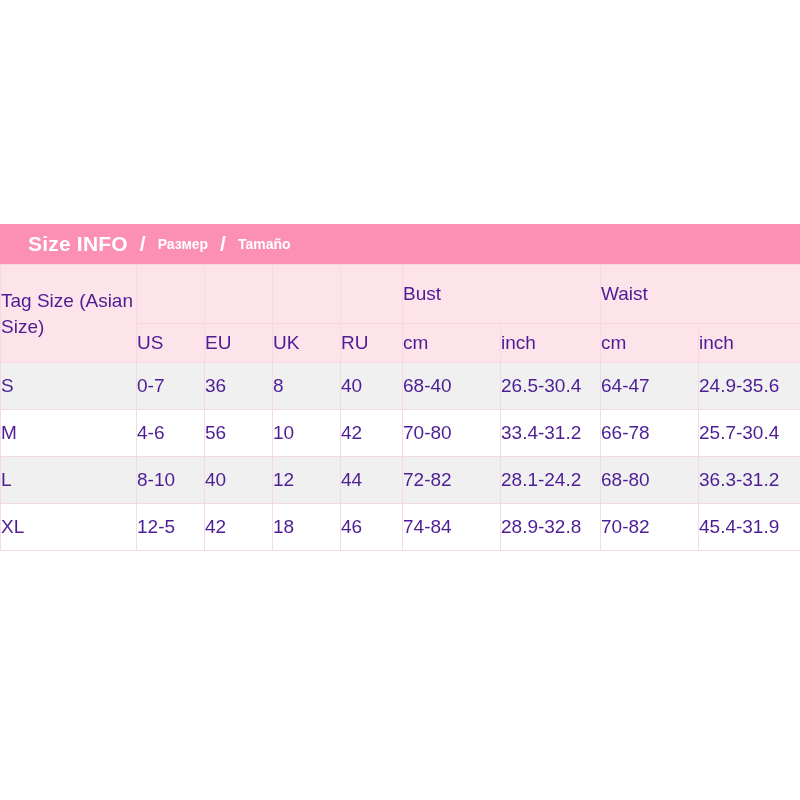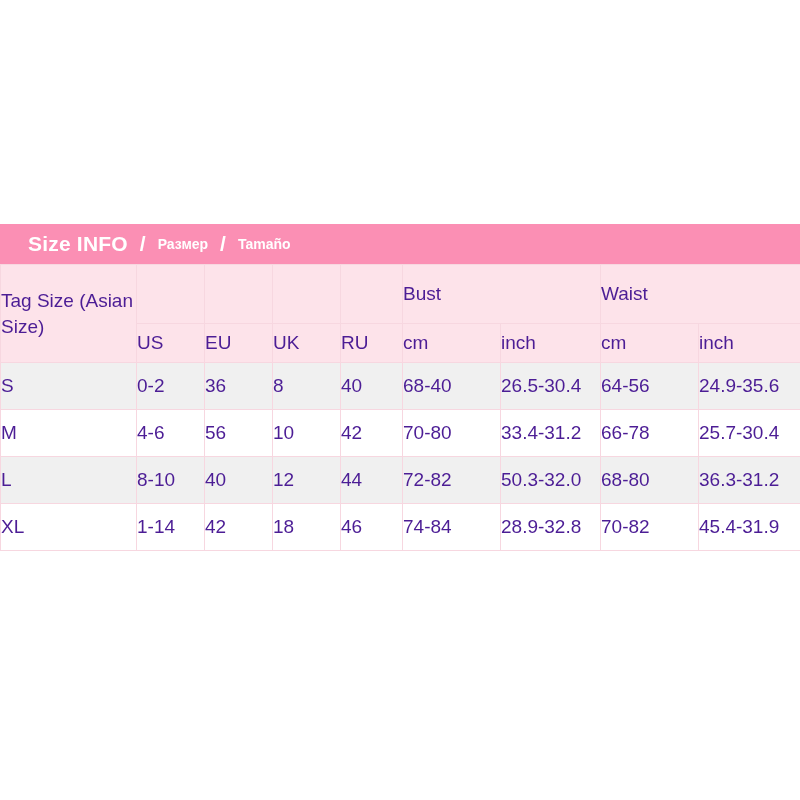--- a/index.html
+++ b/index.html
@@ -163,54 +163,54 @@
           <td>RU</td>
           <td>cm</td>
           <td>inch</td>
           <td>cm</td>
           <td>inch</td>
         </tr>
       </thead>
       <tbody>
         <tr class="row-odd">
           <td>S</td>
-          <td>0-2</td>
+          <td>0-7</td>
           <td>36</td>
           <td>8</td>
           <td>40</td>
           <td>68-40</td>
           <td>26.5-30.4</td>
-          <td>64-56</td>
+          <td>64-47</td>
           <td>24.9-35.6</td>
         </tr>
         <tr class="row-even">
           <td>M</td>
           <td>4-6</td>
           <td>56</td>
           <td>10</td>
           <td>42</td>
           <td>70-80</td>
           <td>33.4-31.2</td>
           <td>66-78</td>
           <td>25.7-30.4</td>
         </tr>
         <tr class="row-odd">
           <td>L</td>
           <td>8-10</td>
           <td>40</td>
           <td>12</td>
           <td>44</td>
           <td>72-82</td>
-          <td>50.3-32.0</td>
+          <td>28.1-24.2</td>
           <td>68-80</td>
           <td>36.3-31.2</td>
         </tr>
         <tr class="row-even">
           <td>XL</td>
-          <td>1-14</td>
+          <td>12-5</td>
           <td>42</td>
           <td>18</td>
           <td>46</td>
           <td>74-84</td>
           <td>28.9-32.8</td>
           <td>70-82</td>
           <td>45.4-31.9</td>
         </tr>
       </tbody>
     </table>

